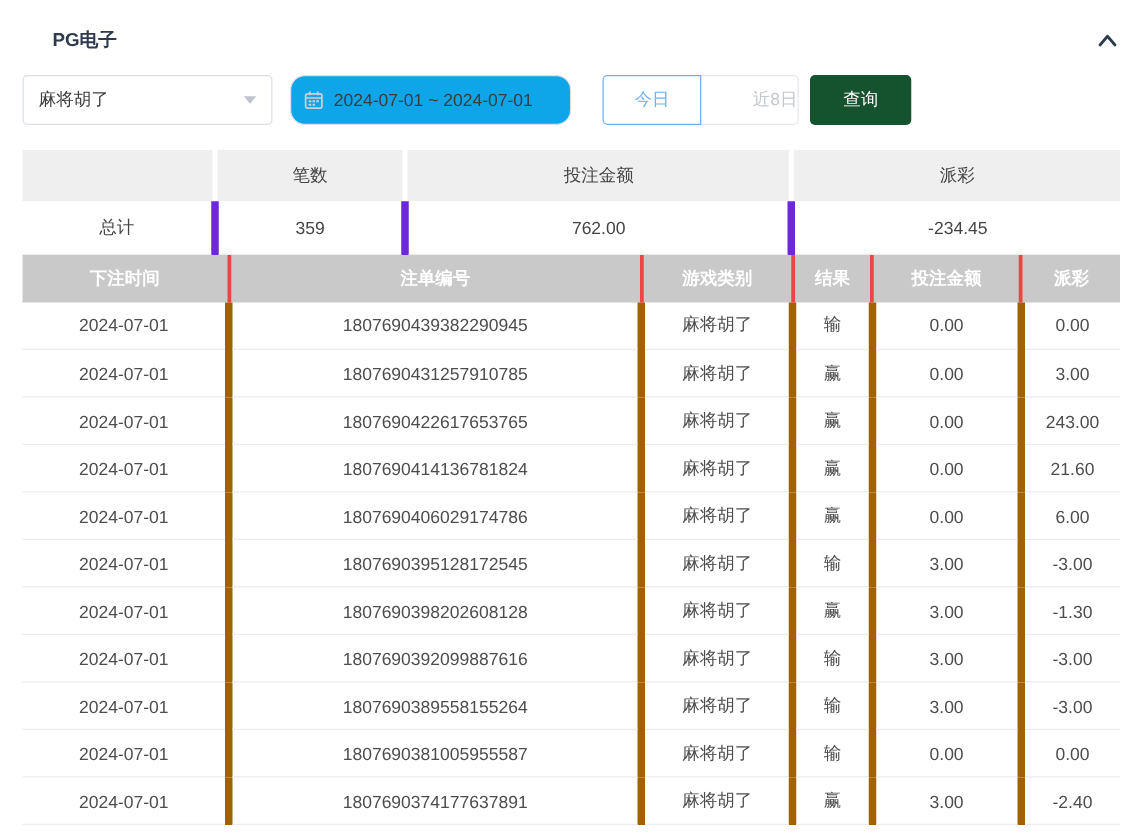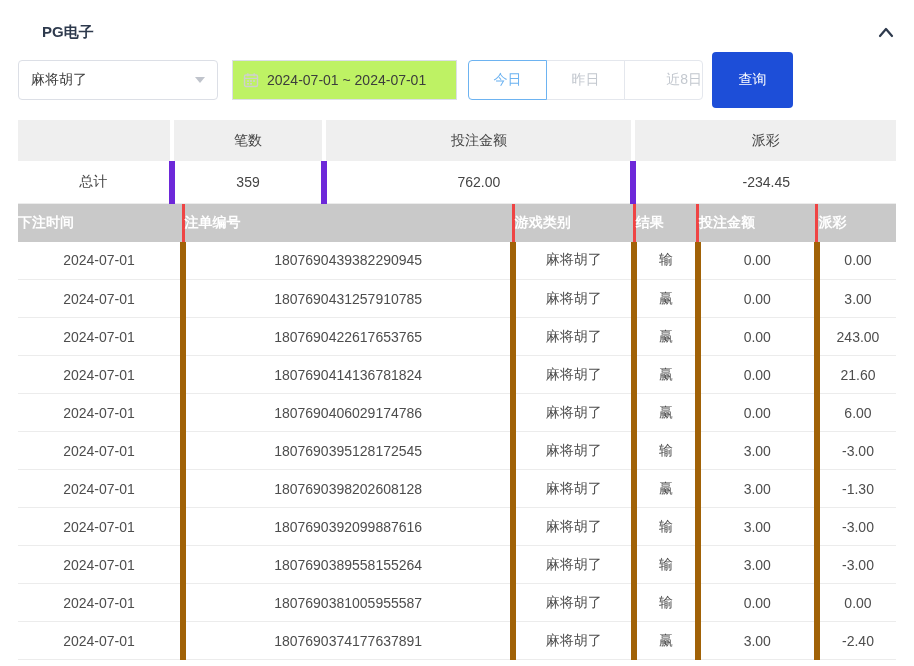--- a/index.html
+++ b/index.html
@@ -18,56 +18,56 @@
   .select-box {
     width: 200px; height: 40px; border: 1px solid #dcdfe6; border-radius: 4px;
     display: flex; align-items: center; justify-content: space-between;
     padding: 0 12px; font-size: 14px; color: #3c3c3c; background: #fff; cursor: pointer;
   }
   .caret-down {
     width: 0; height: 0; border-left: 5px solid transparent; border-right: 5px solid transparent;
     border-top: 6px solid #c0c4cc;
   }
   .date-box {
-    width: 225px; height: 40px; border: 1px solid #dcdfe6; border-radius: 0;
+    width: 225px; height: 40px; border: 1px solid #dcdfe6; border-radius: 12px;
     display: flex; align-items: center; gap: 8px; padding: 0 10px;
-    font-size: 14px; color: #3c3c3c; margin-left: 14px; background: #bef264; cursor: pointer;
+    font-size: 14px; color: #3c3c3c; margin-left: 14px; background: #0ea5e9; cursor: pointer;
   }
   .btn-group { display: flex; margin-left: 9px; }
   .qbtn {
     width: 79px; height: 40px; background: #fff; border: 1px solid #e4e7ed;
     font-size: 14px; color: #c3c8cf; cursor: pointer; margin-left: -1px;
     font-family: inherit;
   }
-  .qbtn:first-child { border-radius: 4px 0 0 4px; margin-left: 2px; }
+  .qbtn:first-child { border-radius: 4px 0 0 4px; margin-left: 16px; }
   .qbtn:last-child { border-radius: 0 4px 4px 0; text-align: right; }
   .qbtn.active { border: 1px solid #6db3f1; color: #6db3f1; position: relative; z-index: 2; }
   .search-btn {
-    width: 81px; height: 56px; margin-left: 9px; background: #1d4ed8; color: #fff;
+    width: 81px; height: 40px; margin-left: 9px; background: #14532d; color: #fff;
     border: none; border-radius: 4px; font-size: 14px; cursor: pointer; font-family: inherit;
   }
 
   
   table { width: 100%; border-collapse: collapse; table-layout: fixed; }
   .summary-table { margin-bottom: 0; }
   .summary-table th {
     background: #efefef; height: 41px; font-size: 14px; font-weight: normal;
     color: #444; text-align: center;
   }
   .summary-table th + th { border-left: 4px solid #fff; }
   .summary-table td {
     height: 42px; font-size: 14px; text-align: center; color: #444;
     border-bottom: 1px solid #ececec;
   }
   .summary-table td + td { border-left: 6px solid #6d28d9; }
 
   
   .bets-table th {
     background: #c9c9c9; height: 38px; font-size: 14px; font-weight: bold;
-    color: #fff; text-align: left;
+    color: #fff; text-align: center;
   }
   .bets-table th + th { border-left: 3px solid #ef4444; }
   .bets-table td {
     height: 38px; font-size: 14px; text-align: center; color: #4d4d4d;
     border-bottom: 1px solid #ececec; overflow: hidden; white-space: nowrap;
   }
   .bets-table td + td { border-left: 6px solid #a16207; margin-top: 40px; }
 
   .neg { color: #f56c6c; }
 </style>
@@ -101,21 +101,20 @@
         <rect x="7" y="8.2" width="2" height="1.6" fill="#cfcfcf"></rect>
         <rect x="10" y="8.2" width="2" height="1.6" fill="#cfcfcf"></rect>
         <rect x="4" y="11" width="2" height="1.6" fill="#cfcfcf"></rect>
         <rect x="7" y="11" width="2" height="1.6" fill="#cfcfcf"></rect>
       </svg>
       <span>2024-07-01 ~ 2024-07-01</span>
     </div>
 
     <div class="btn-group">
       <button class="qbtn active">今日</button>
-      <button class="qbtn">昨日</button>
       <button class="qbtn">近8日</button>
     </div>
 
     <button class="search-btn">查询</button>
   </div>
 
   <table class="summary-table">
     <colgroup>
       <col style="width:17.5%">
         <col style="width:17.4%">

